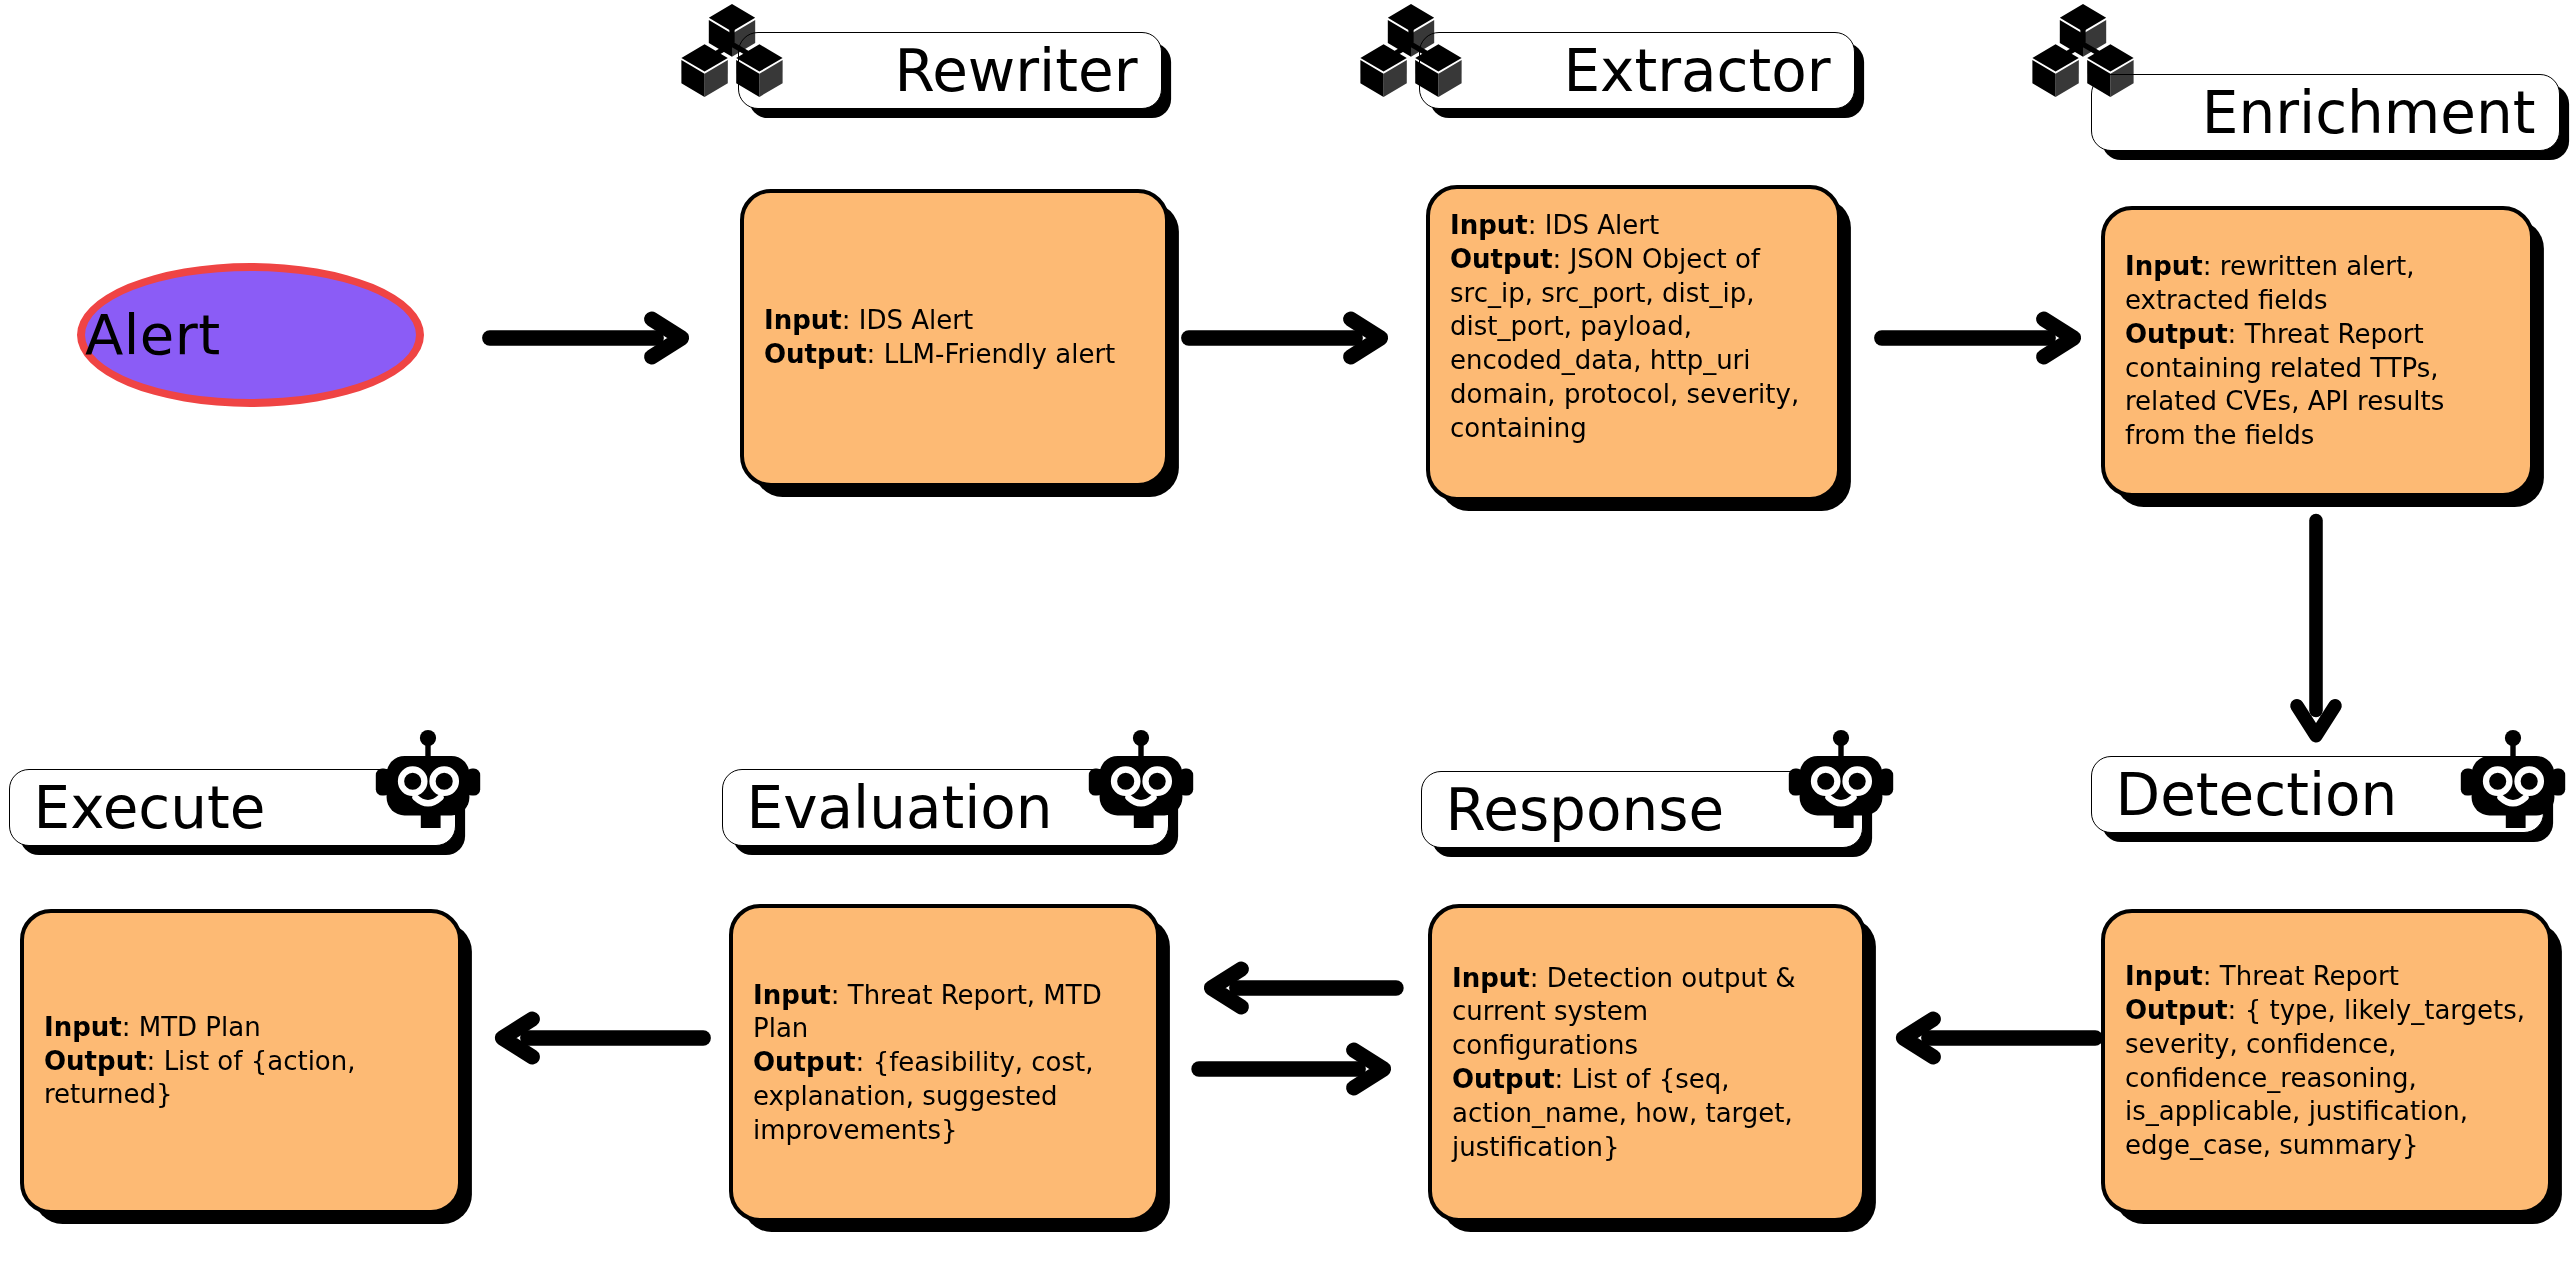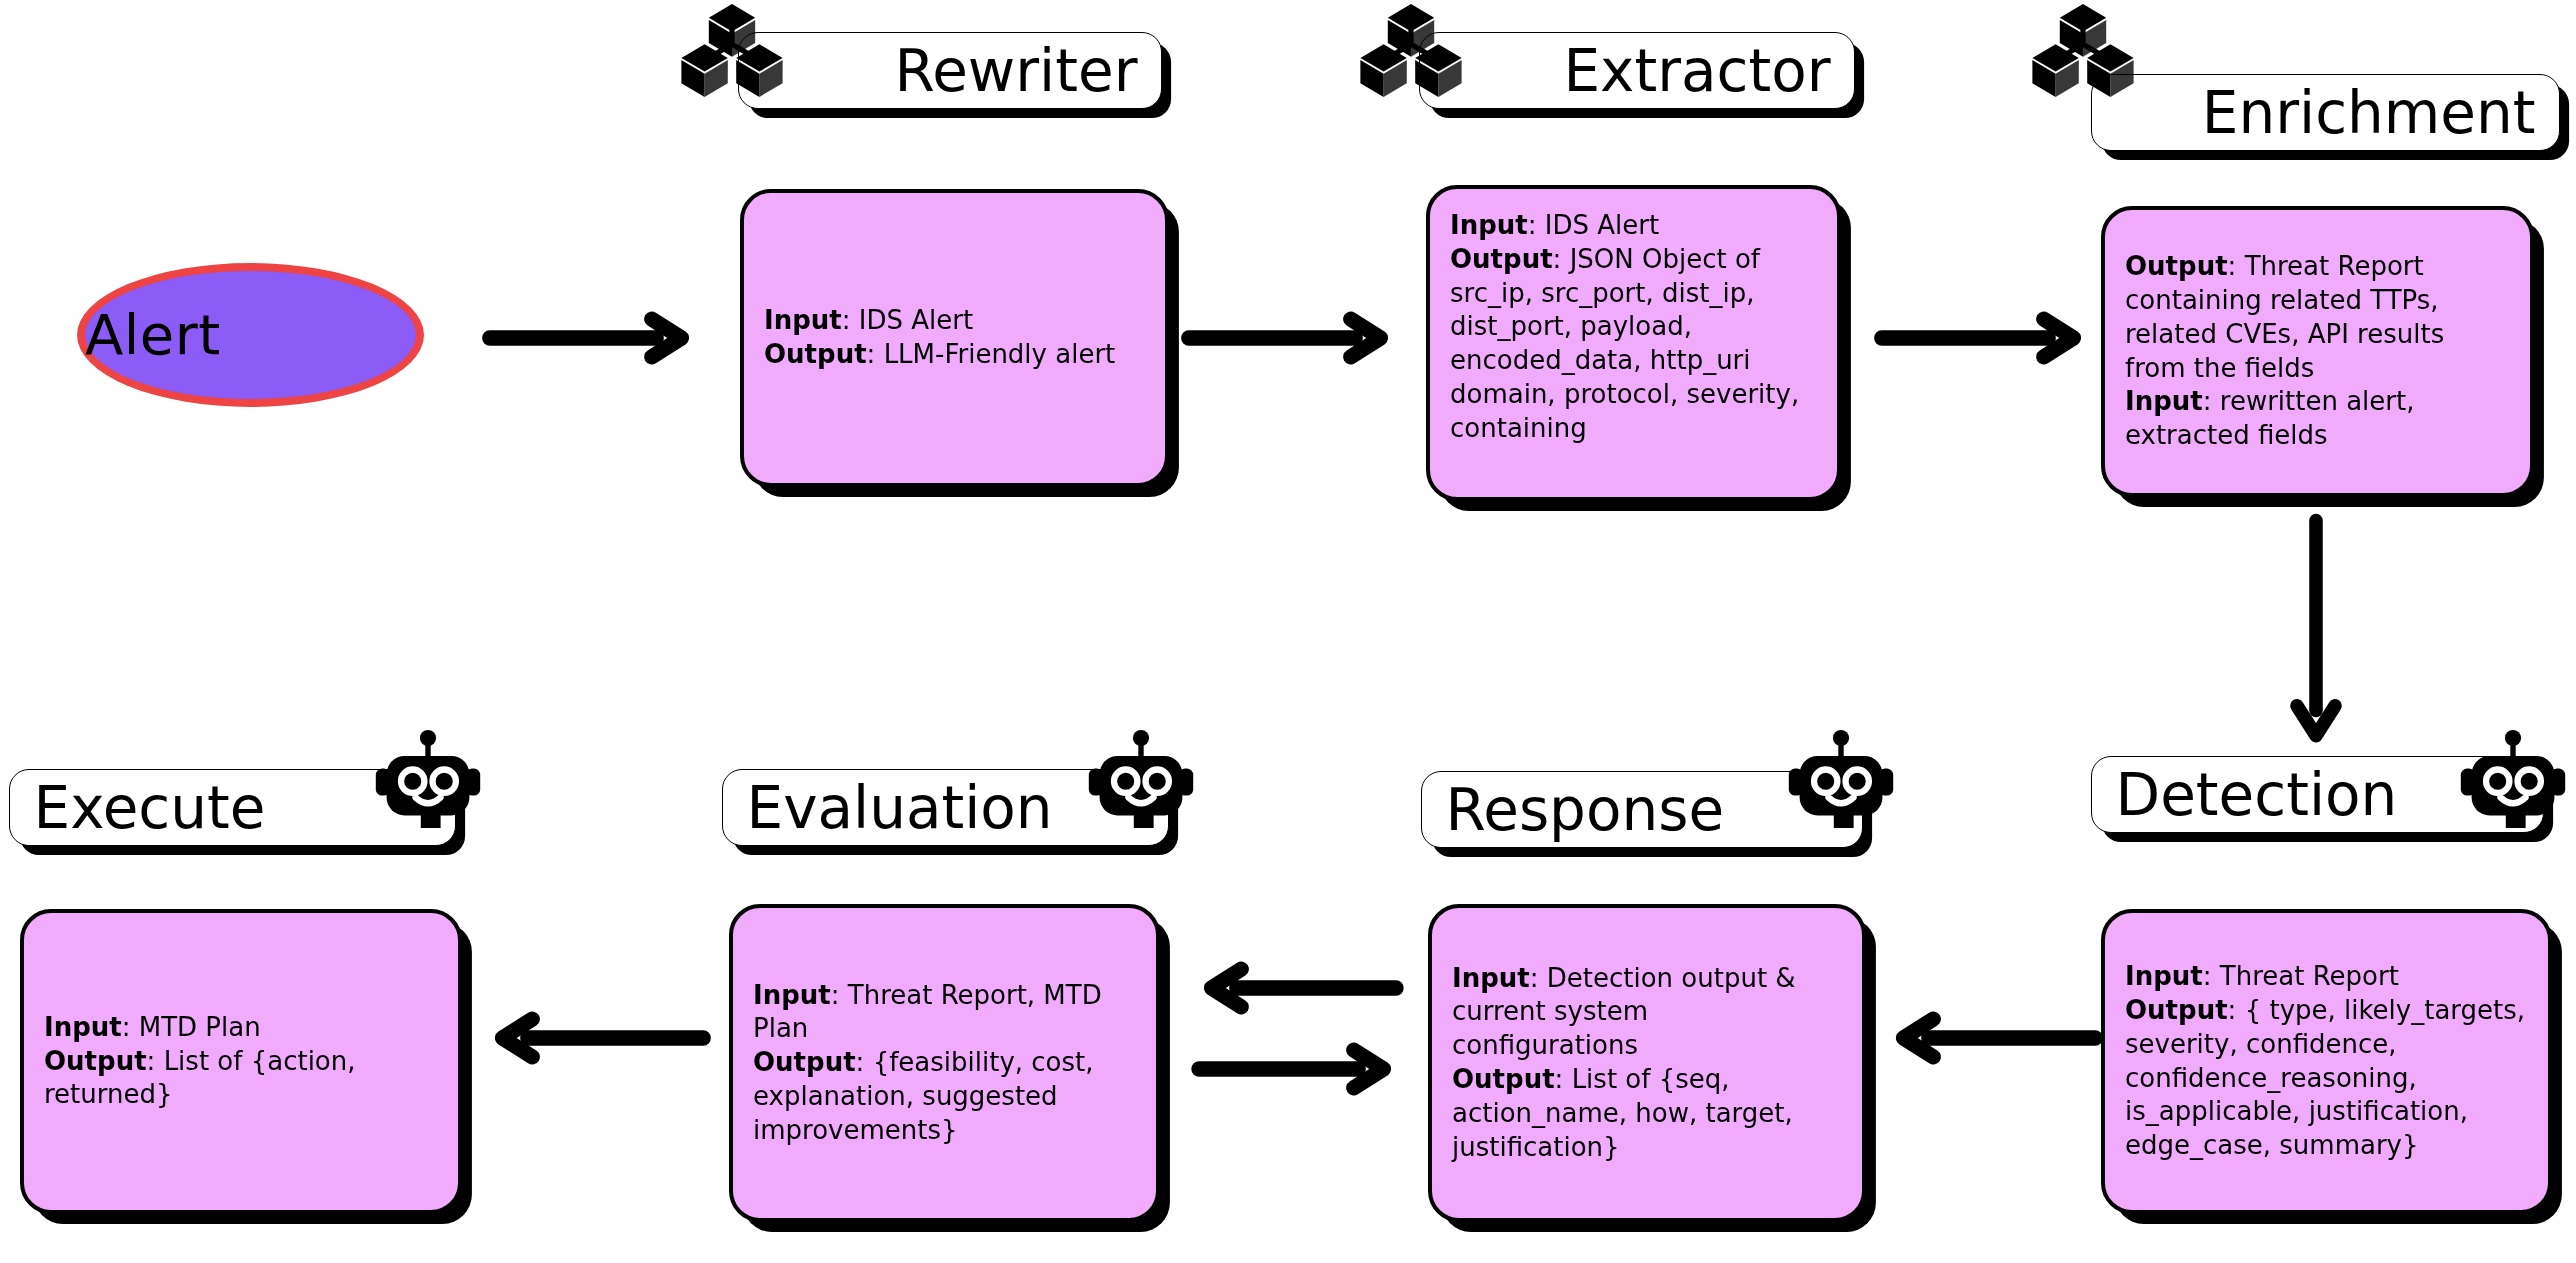--- a/index.html
+++ b/index.html
@@ -39,21 +39,21 @@
   .pill .title{
     font-size:58px;line-height:1;white-space:nowrap;font-weight:400;
     padding:0 16px;
   }
   .pill.titleright .title{margin-left:auto;padding-right:23.5px;}
   .pill.titleleft  .title{margin-right:auto;padding-left:23.5px;}
 
   
   .card{
     position:absolute;
-    border:4.5px solid #000;border-radius:31px;background:#f0abfc;
+    border:4.5px solid #000;border-radius:31px;background:#fdba74;
     box-shadow:11.7px 11.7px 0 -1.8px #000;
     box-sizing:border-box;
     display:flex;align-items:center;
     padding:16px 20px;
     z-index:1;
   }
   .card .body{
     font-size:26px;line-height:1.30;font-weight:400;
   }
   .card .body b{font-weight:700;}
@@ -220,22 +220,22 @@
         </g>
         <g fill="#000">
           <path d="M76 40 L98 53 L76 66 L54 53 Z"></path>
           <path d="M54 55 L76 68 L76 90 L54 77 Z"></path>
           <path d="M98 55 L76 68 L76 90 L98 77 Z" opacity="0.78"></path>
         </g>
       </svg>
     </div>
     <div class="card" style="left:2101px;top:206px;width:433px;height:291px;">
       <div class="body">
+        <div><b>Input</b><span>: </span><span>rewritten alert, extracted fields</span></div>
         <div><b>Output</b><span>: </span><span>Threat Report containing  related TTPs, related CVEs, API results from the fields</span></div>
-        <div><b>Input</b><span>: </span><span>rewritten alert, extracted fields</span></div>
       </div>
     </div>
   </div>
 
   <div class="agent">
     <div class="pill titleleft" style="left:2091px;top:756px;width:453px;height:77px;">
       <span class="title">Detection</span>
     </div>
     <div class="icon" style="left:2459px;top:729px;width:108px;height:99px;">
       <svg viewBox="0 0 120 110" width="108" height="99" aria-hidden="true">

